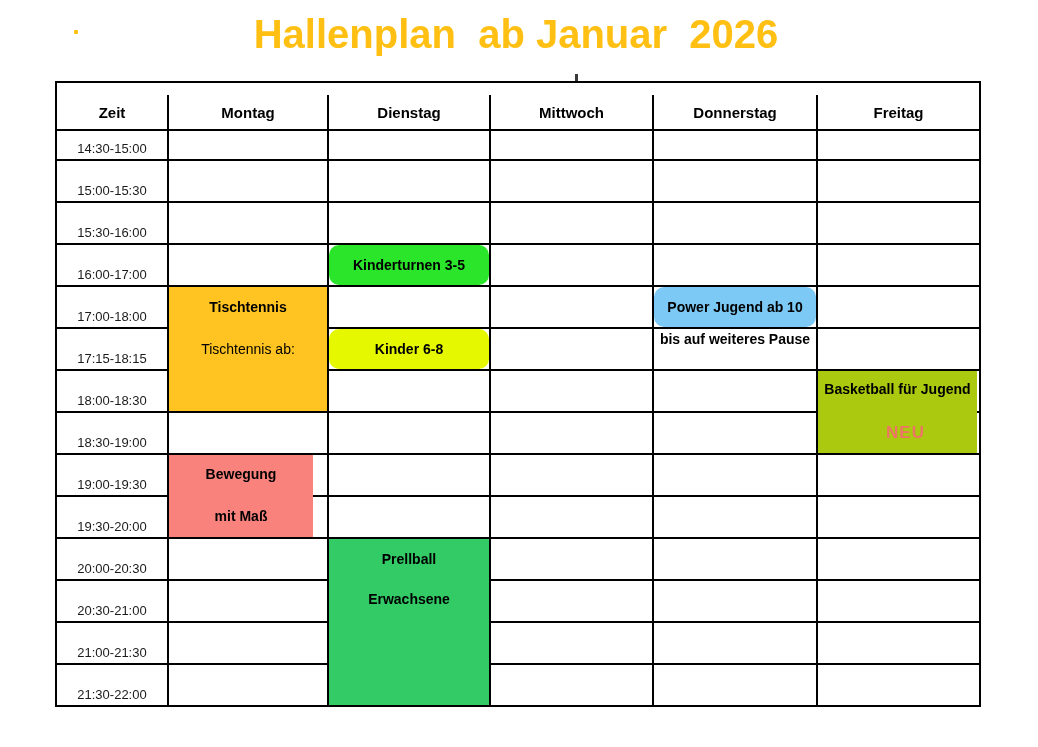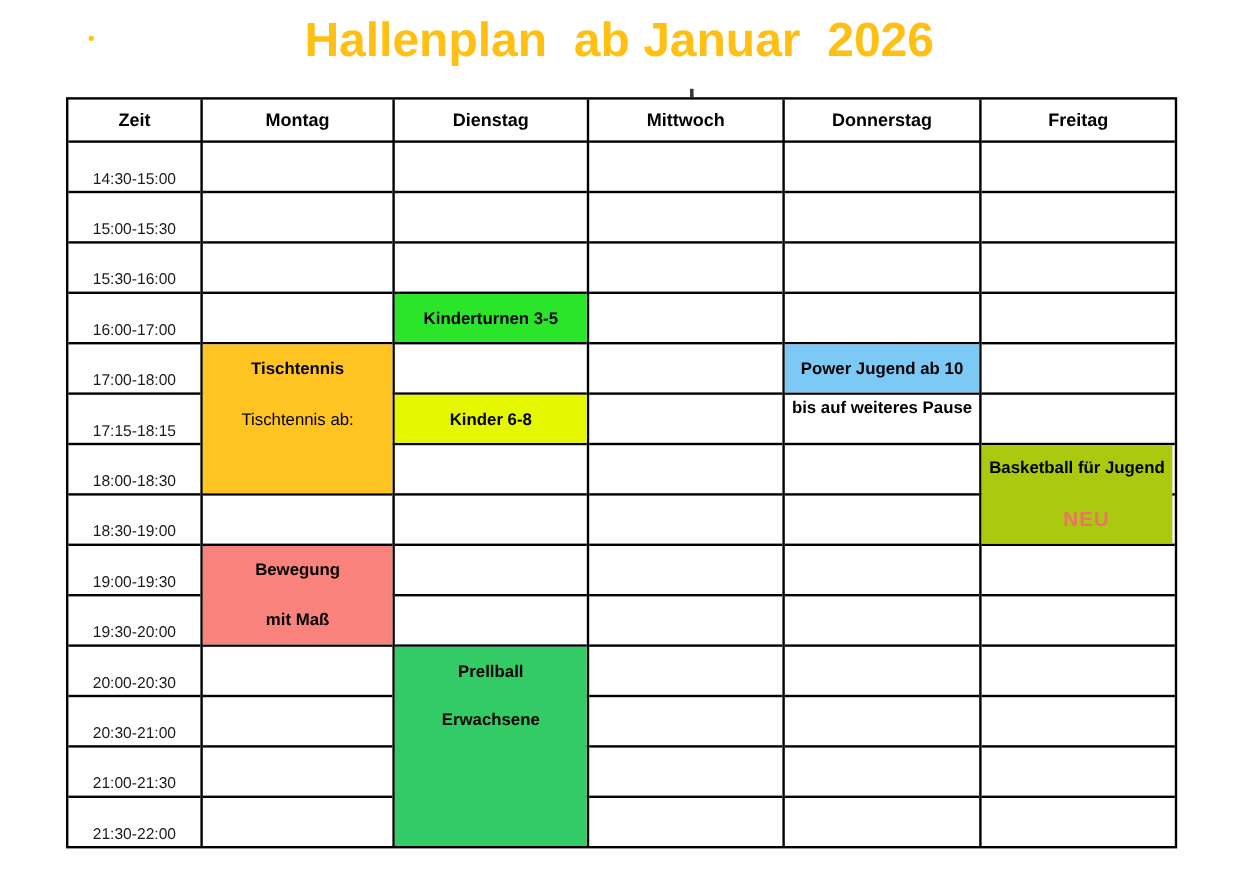--- a/index.html
+++ b/index.html
@@ -11,37 +11,37 @@
            font-size:40px; font-weight:bold; letter-spacing:0px; white-space:pre; }
   .stray-dot { position:absolute; left:74px; top:30px; width:4px; height:4px;
                background:#FFC013; border-radius:1px; }
   .tick { position:absolute; left:575px; top:74px; width:3px; height:8px; background:#3a3a3a; }
 
   .schedule { position:absolute; left:55px; top:81px; width:926px; border:2px solid #000; background:#fff; }
 
   .header-row { display:flex; height:36px; }
   .hcell { border-right:2px solid #000; border-bottom:2px solid #000; height:36px;
            display:flex; align-items:center; justify-content:center;
-           font-weight:bold; font-size:15px; color:#000; }
+           font-weight:bold; font-size:15px; color:#000;margin-top:12px; }
   .header-row .hcell:last-child { border-right:none; }
 
   .body-grid { display:flex; }
   .col { display:flex; flex-direction:column; border-right:2px solid #000; }
   .body-grid .col:last-child { border-right:none; }
   .cell { height:42px; border-bottom:2px solid #000; }
   .col .cell:last-child { border-bottom:none; height:40px; }
 
   .w-zeit{width:112px;} .w-mo{width:160px;} .w-di{width:162px;}
   .w-mi{width:163px;} .w-do{width:164px;} .w-fr{width:161px;}
 
   .time-cell { display:flex; align-items:flex-end; justify-content:center;
                padding-bottom:3px; font-size:13px; color:#1b1b1b; }
 
   .block { position:absolute; overflow:hidden; }
-  .block.center { display:flex; align-items:center; justify-content:center; }
+  .block.center { display:flex; align-items:center; justify-content:center;border-radius:10px; }
   .block .bl { position:absolute; left:0; right:0; text-align:center;
                font-weight:bold; font-size:14px; color:#000; line-height:16px; }
   .bold-label { font-weight:bold; font-size:14px; color:#000; }
   .bl.rg { font-weight:400; }
   .bl.neu { font-size:17px; letter-spacing:1px;padding-left:16px; }
   .note-block { display:flex; justify-content:center; align-items:flex-start; padding-top:2px; }
   .note-block .note-text { font-weight:bold; font-size:14px; color:#000; }
 </style>
 </head>
 <body>
@@ -186,21 +186,21 @@
 
     <div class="block center" style="left: 272px; top: 246px; width: 160px; height: 40px; background-color: rgb(230, 248, 0);">
       <span class="bold-label">Kinder 6-8</span>
     </div>
 
     <div class="block" style="left: 761px; top: 288px; width: 159px; height: 82px; background-color: rgb(171, 201, 14);">
       <div class="bl" style="top:10px;">Basketball für Jugend</div>
       <div class="bl neu" style="top: 54px; color: rgb(237, 117, 101);">NEU</div>
     </div>
 
-    <div class="block" style="left: 112px; top: 372px; width: 158px; height: 82px; background-color: rgb(250, 130, 124); padding-left: 12px;">
+    <div class="block" style="left: 112px; top: 372px; width: 144px; height: 82px; background-color: rgb(250, 130, 124); padding-left: 12px;">
       <div class="bl" style="top:11px;">Bewegung</div>
       <div class="bl" style="top:53px;">mit Maß</div>
     </div>
 
     <div class="block" style="left: 272px; top: 456px; width: 160px; height: 166px; background-color: rgb(50, 203, 101);">
       <div class="bl" style="top:12px;">Prellball</div>
       <div class="bl" style="top:52px;">Erwachsene</div>
     </div>
 
   </div>

